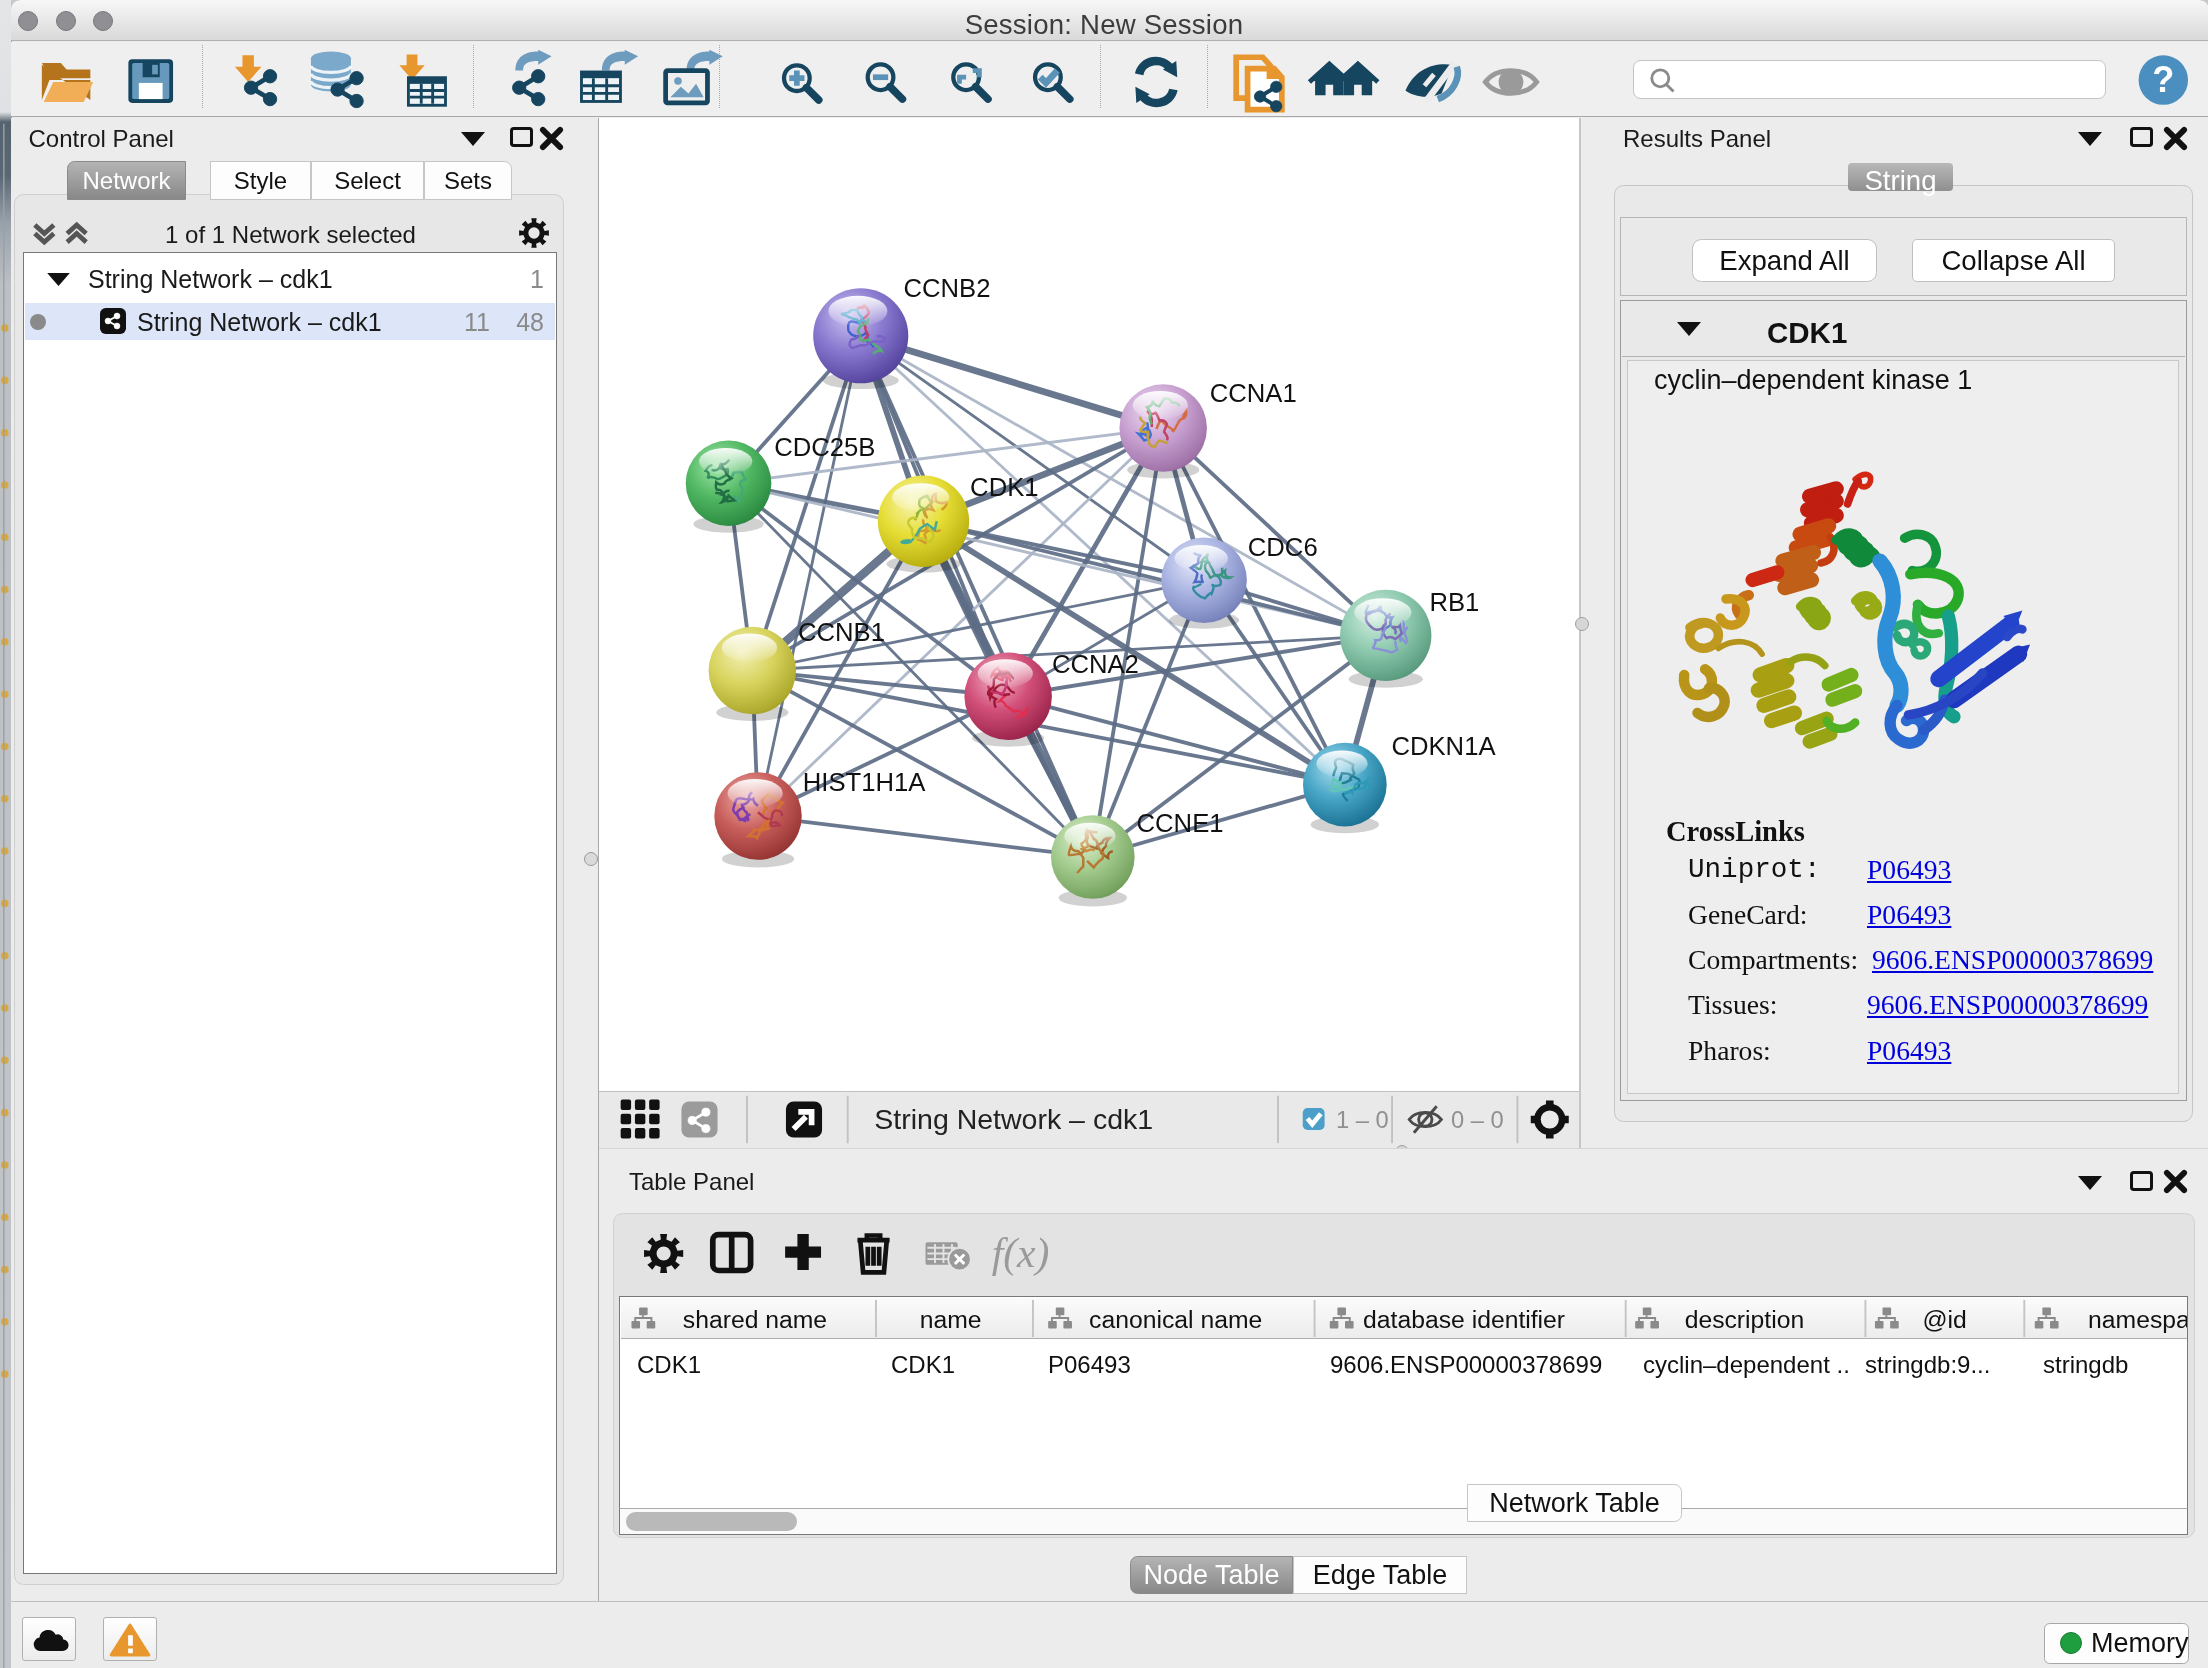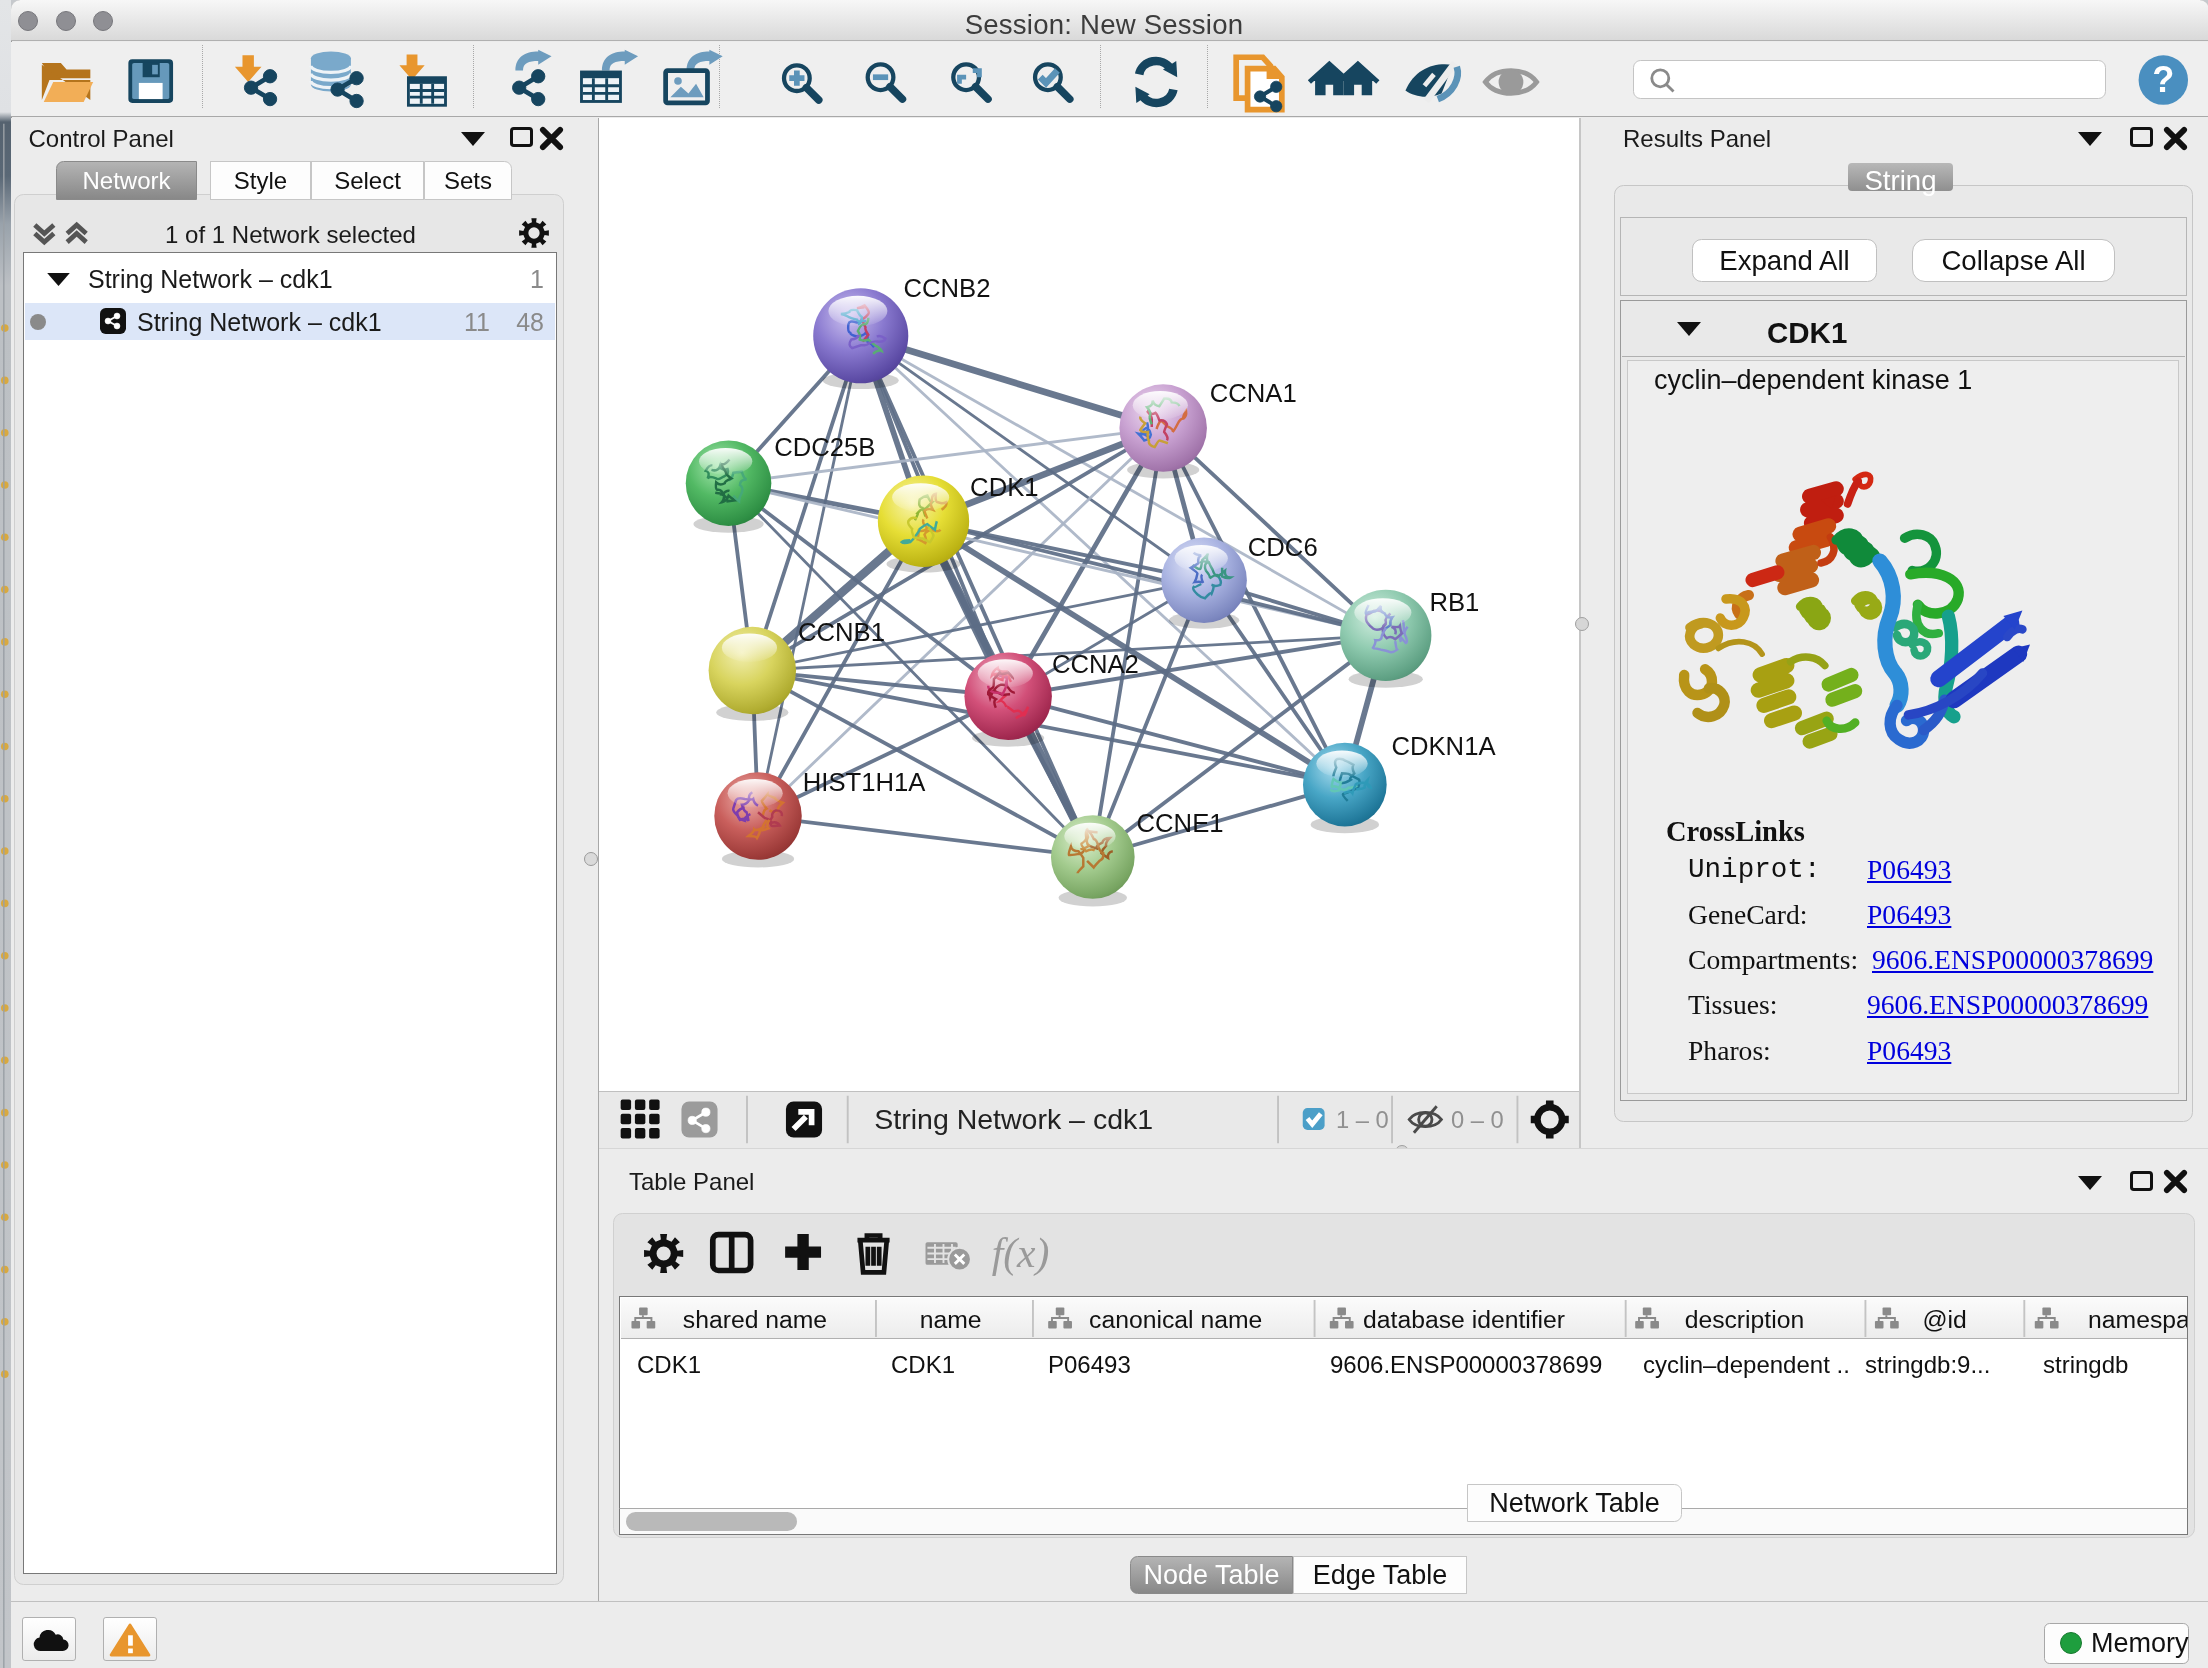--- a/index.html
+++ b/index.html
@@ -189,21 +189,21 @@
     <path d="M19,18 l8,8" stroke="#8a8a8a" stroke-width="3"></path>
   </svg>
 <div id="controlpanel" class="abs"></div>
 <div class="abs paneltitle" style="left:28.5px;top:125px">Control Panel</div>
 <div class="abs pcaret" style="left:461px;top:132px"></div>
 <div class="abs psquare" style="left:510px;top:127px"></div>
 <svg class="abs" style="left:539px;top:126px" width="25" height="25" viewBox="0 0 26 26">
     <path d="M4,4 L22,22 M22,4 L4,22" stroke="#111" stroke-width="6" stroke-linecap="round"></path>
   </svg>
 <div class="abs" style="left:14.3px;top:194px;width:550px;height:1391px;background:#e7e7e7;border:1px solid #cfcfcf;border-radius:9.5px"></div>
-<div class="abs tab tabsel" style="left:56px;top:161px;width:141px;border-radius:7.6px 0 0 0">Network</div>
+<div class="abs tab tabsel" style="left:67px;top:161px;width:119px;border-radius:7.6px 0 0 0">Network</div>
 <div class="abs tab" style="left:210px;top:161px;width:101px">Style</div>
 <div class="abs tab" style="left:311px;top:161px;width:113px">Select</div>
 <div class="abs tab" style="left:424px;top:161px;width:88px;border-radius:0 7.6px 0 0">Sets</div>
 <svg class="abs" style="left:31px;top:221px" width="59" height="27" viewBox="0 0 62 28">
 <g stroke="#555" stroke-width="5" fill="none">
       <path d="M4,4 l10,9 10,-9 M4,13 l10,9 10,-9"></path>
       <path d="M38,13 l10,-9 10,9 M38,22 l10,-9 10,9"></path>
     </g>
   </svg>
 <div class="abs" style="left:105px;top:221px;width:371px;text-align:center;font-size:24px;color:#1a1a1a">1 of 1 Network selected</div>
@@ -520,21 +520,21 @@
 <div class="abs paneltitle" style="left:1623px;top:125px">Results Panel</div>
 <div class="abs pcaret" style="left:2078px;top:132px"></div>
 <div class="abs psquare" style="left:2130px;top:127px"></div>
 <svg class="abs" style="left:2163px;top:126px" width="25" height="25" viewBox="0 0 26 26">
     <path d="M4,4 L22,22 M22,4 L4,22" stroke="#111" stroke-width="6" stroke-linecap="round"></path>
   </svg>
 <div class="abs" style="left:1614px;top:185px;width:579px;height:937px;background:#e9e9e9;border:1px solid #c6c6c6;border-radius:9.5px"></div>
 <div class="abs" style="left:1848px;top:163px;width:105px;height:28px;background:linear-gradient(#b8b8b8,#8f8f8f);border-radius:4px;color:#fff;font-size:27.6px;text-align:center;line-height:36px">String</div>
 <div class="abs" style="left:1620px;top:217px;width:567px;height:79px;border:1px solid #b5b5b5"></div>
 <div class="abs" style="left:1692px;top:239px;width:185px;height:43px;background:#fff;border:1px solid #c0c0c0;border-radius:9.5px;font-size:27.6px;text-align:center;line-height:41px;color:#111">Expand All</div>
-<div class="abs" style="left:1912px;top:239px;width:203px;height:43px;background:#fff;border:1px solid #c0c0c0;border-radius:13px;font-size:27.6px;text-align:center;line-height:41px;color:#111">Collapse All</div>
+<div class="abs" style="left:1912px;top:239px;width:203px;height:43px;background:#fff;border:1px solid #c0c0c0;border-radius:5px;font-size:27.6px;text-align:center;line-height:41px;color:#111">Collapse All</div>
 <div class="abs" style="left:1620px;top:300px;width:567px;height:801px;border:1.9px solid #9a9a9a"></div>
 <div class="abs" style="left:1622px;top:302px;width:563px;height:55px;border-bottom:1.9px solid #b0b0b0"></div>
 <div class="abs pcaret" style="left:1677px;top:322px"></div>
 <div class="abs" style="left:1767px;top:316px;font-size:29.5px;font-weight:bold;color:#111">CDK1</div>
 <div class="abs" style="left:1627px;top:360px;width:552px;height:734px;background:#eeeeee;border:1px solid #c8c8c8"></div>
 <div class="abs" style="left:1654px;top:365px;font-size:27px;color:#111">cyclin–dependent kinase 1</div>
 <svg class="abs" style="left:1669px;top:447px" width="361" height="323" viewBox="0 0 380 340">
 <g fill="none" stroke-linecap="round">
 <path d="M196,34 c10,-8 18,-6 16,2 c-2,8 -12,8 -12,0" stroke="#d42812" stroke-width="6"></path>
 <path d="M188,60 C192,48 196,40 199,36" stroke="#c82014" stroke-width="8"></path>

